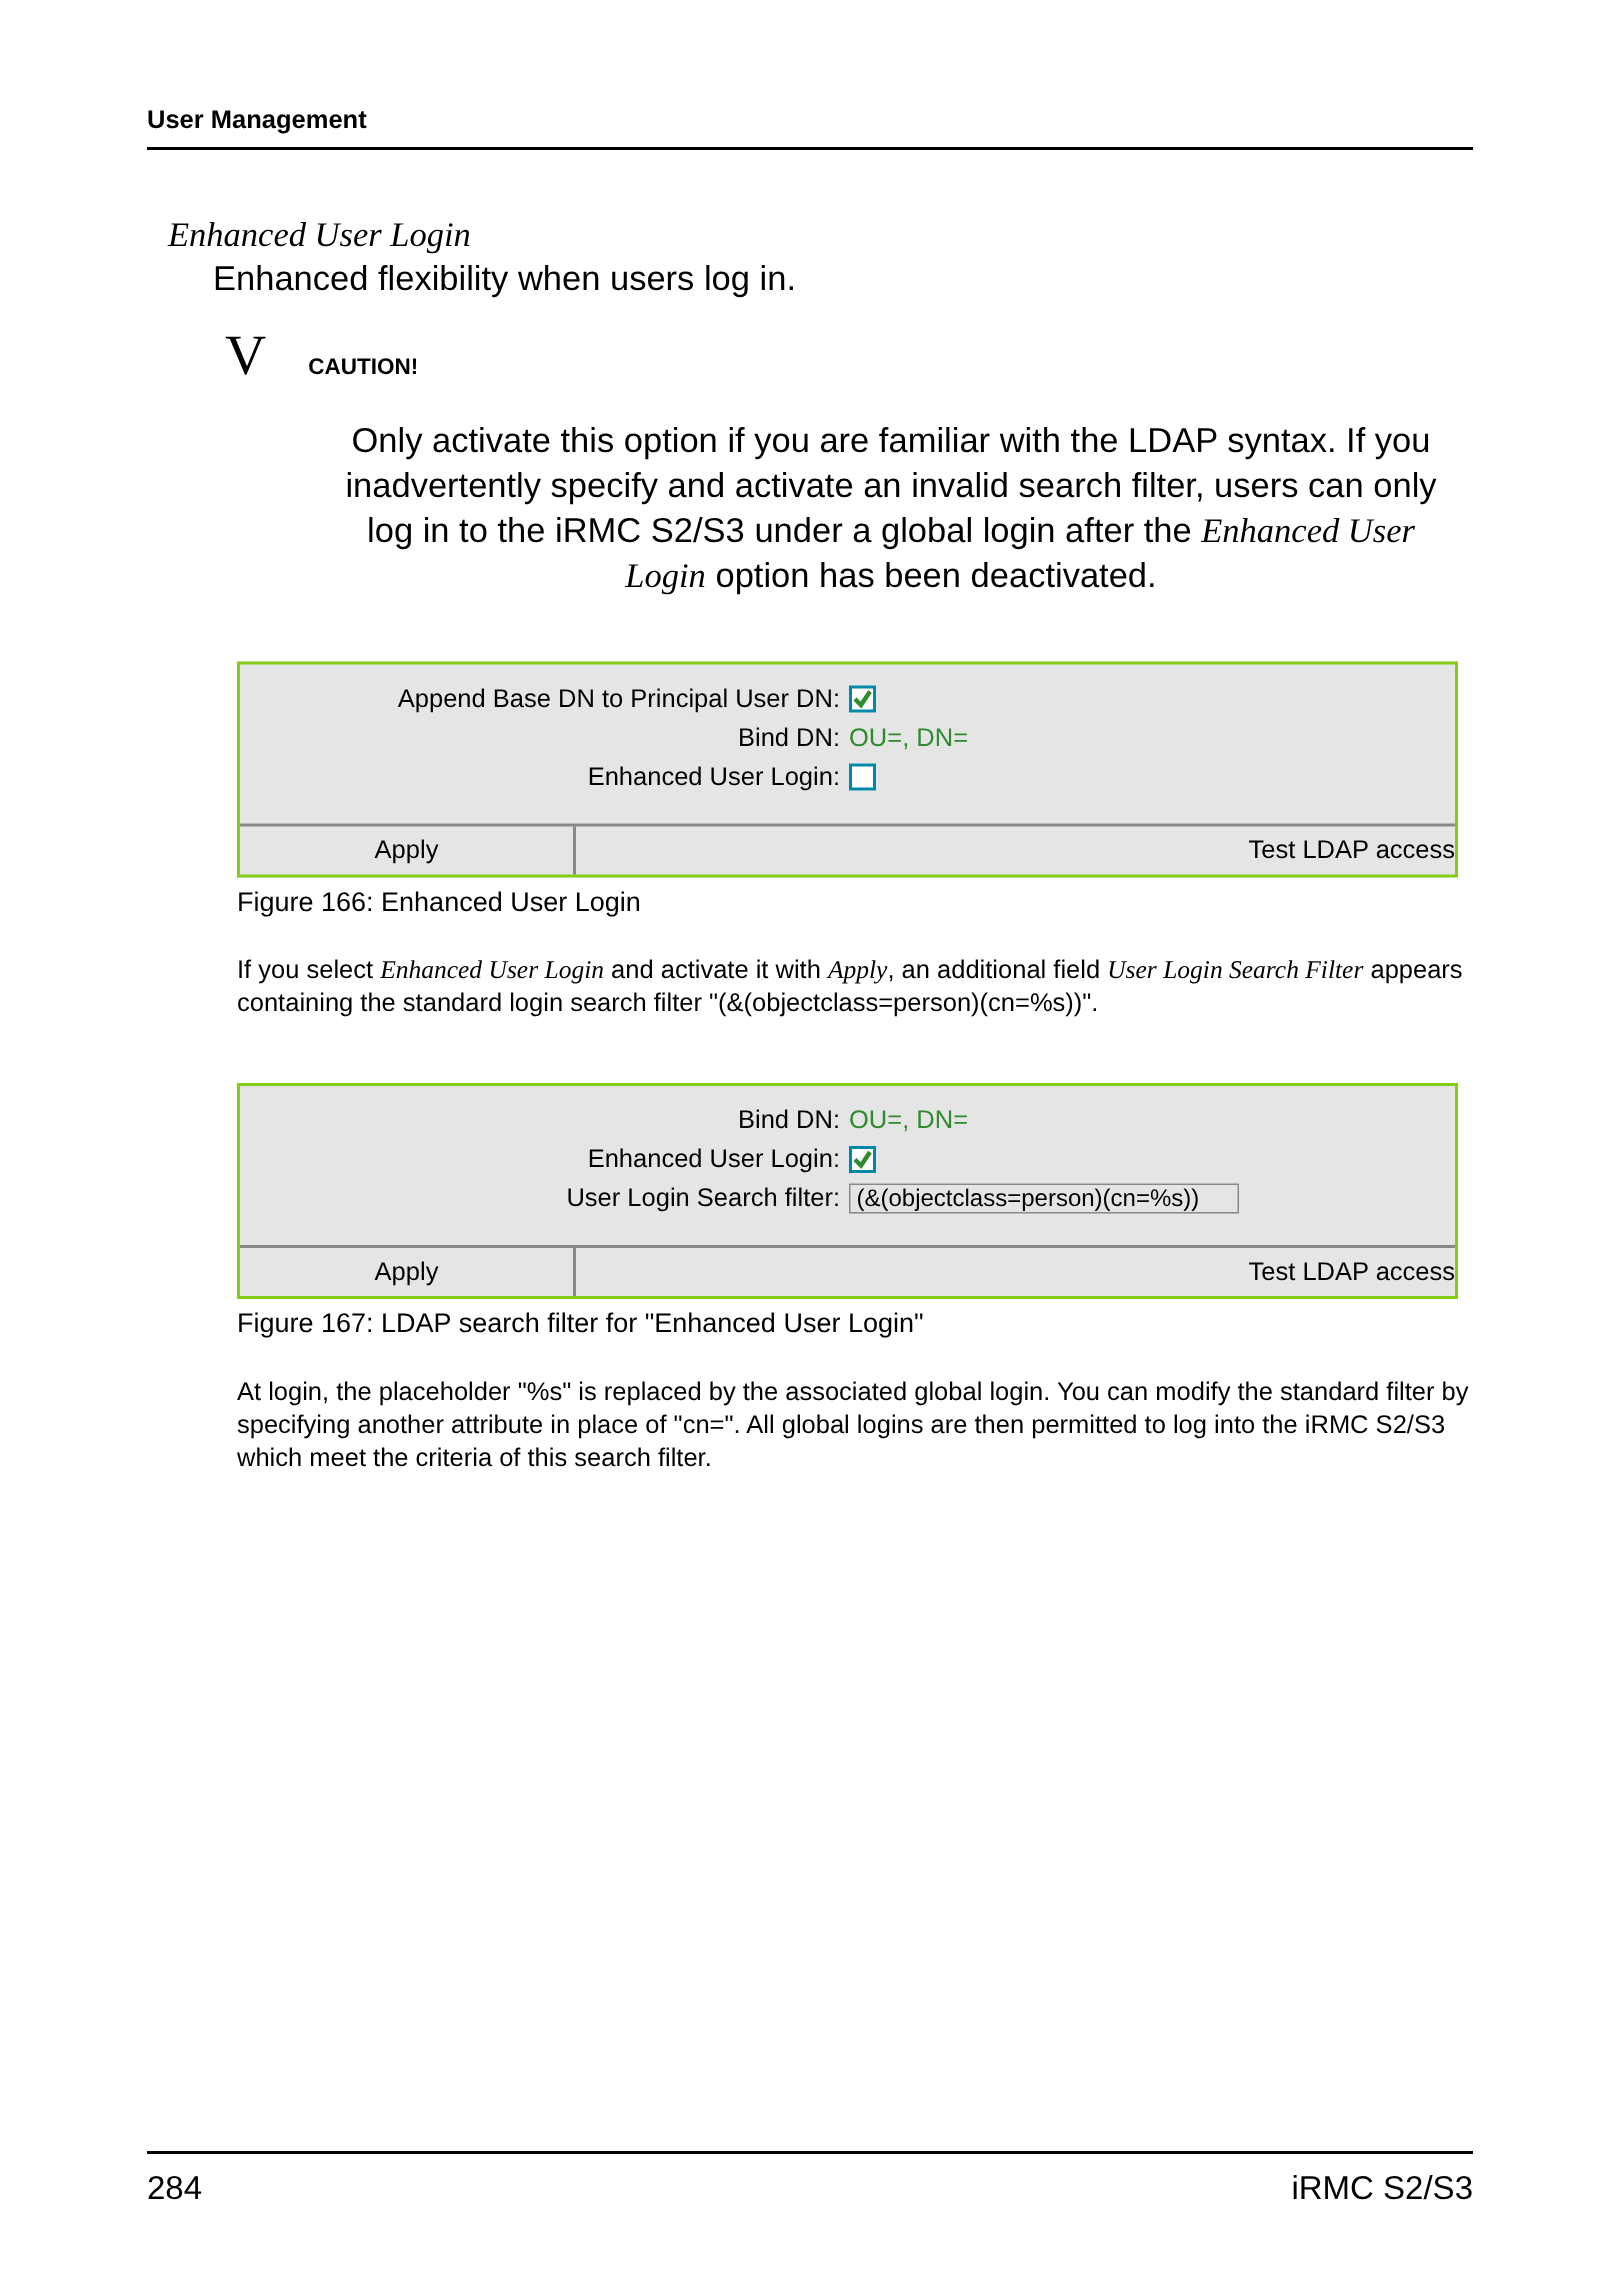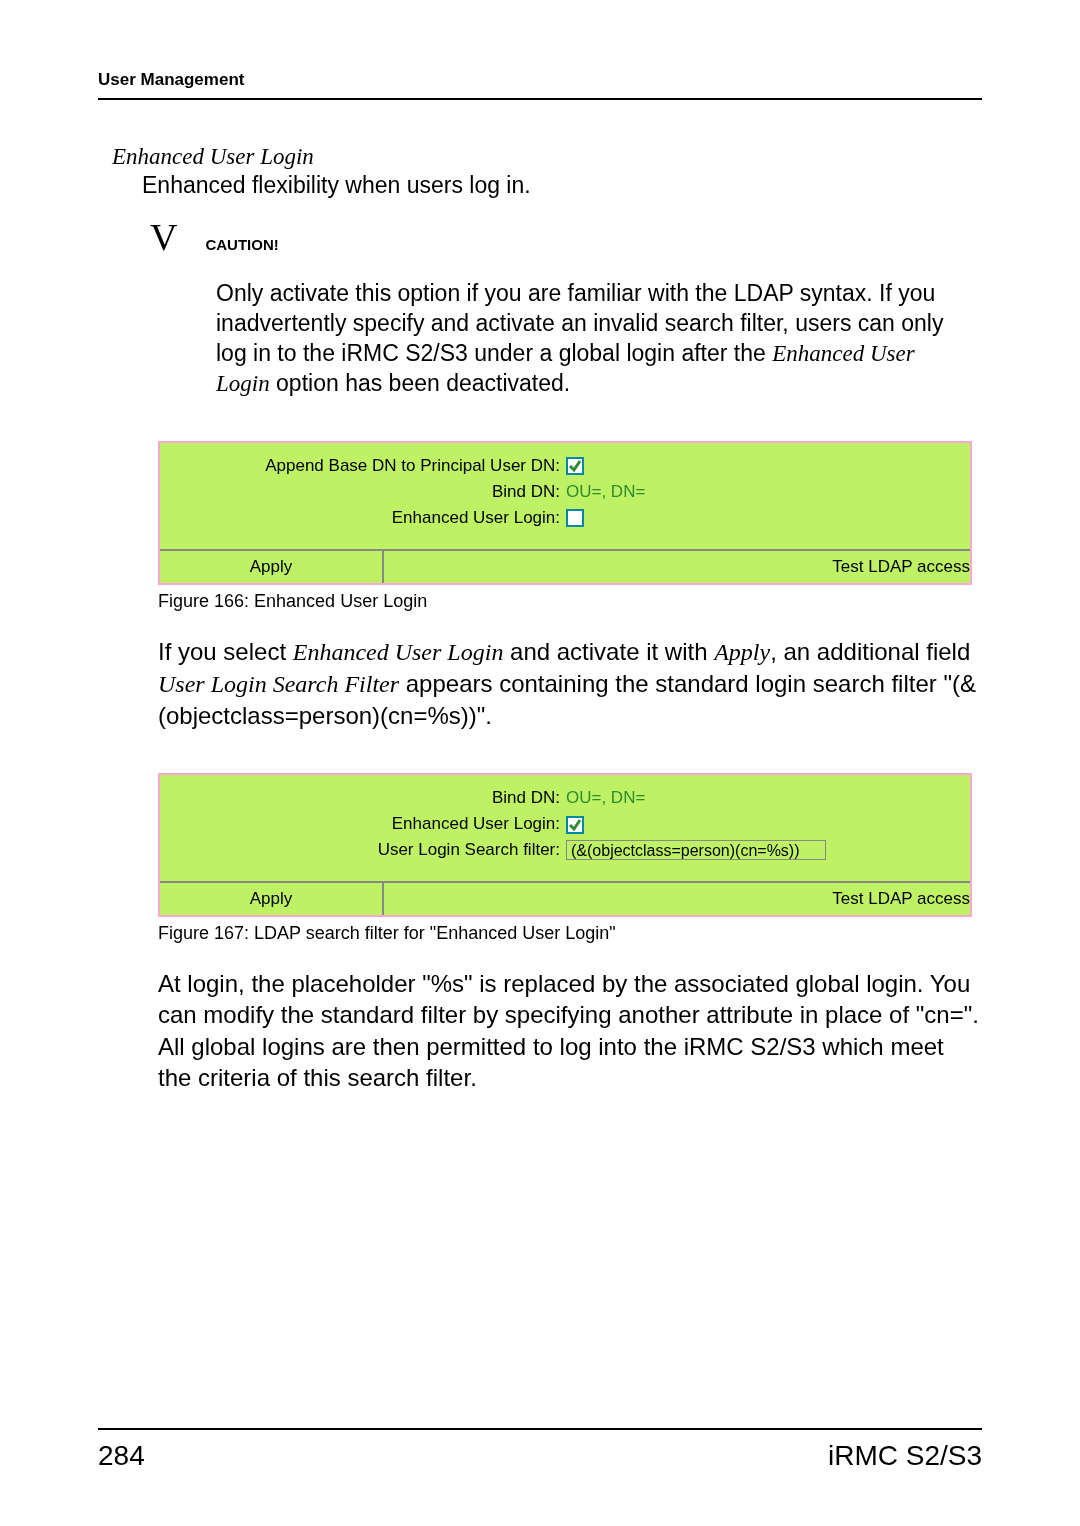--- a/index.html
+++ b/index.html
@@ -53,36 +53,37 @@
   .caution-label {
     font-weight: bold;
     font-size: 15px;
   }
   .caution-text {
     margin-left: 118px;
     font-size: 23px;
     line-height: 1.3;
     margin-bottom: 42px;
     margin-right: 10px;
+    text-align: center;
   }
   .caution-text .italic {
     font-style: italic;
     font-family: "Times New Roman", Times, serif;
   }
   .fig {
     margin-left: 60px;
     margin-right: 0;
     margin-bottom: 6px;
   }
   .ss-box {
-    border: 2px solid #f9a8d4;
+    border: 2px solid #84cc16;
     width: 810px;
     font-size: 17px;
     color: #000;
-    background: #bef264;
+    background: #e5e5e5;
   }
   .ss-top {
     padding: 10px 0 18px 0;
   }
   .ss-row {
     display: flex;
     align-items: center;
     height: 26px;
     padding-right: 20px;
   }
@@ -142,21 +143,21 @@
     padding-left: 51px;
   }
   .fig-caption {
     margin-left: 60px;
     font-size: 18px;
     margin-top: 6px;
     margin-bottom: 24px;
   }
   .para {
     margin-left: 60px;
-    font-size: 24px;
+    font-size: 17px;
     line-height: 1.3;
     margin-bottom: 42px;
     margin-right: 0;
   }
   .para .italic {
     font-style: italic;
     font-family: "Times New Roman", Times, serif;
   }
   .footer {
     position: absolute;
@@ -164,21 +165,21 @@
     left: 98px;
     right: 98px;
   }
   .footer-rule {
     border-top: 2px solid #000;
     margin-bottom: 10px;
   }
   .footer-row {
     display: flex;
     justify-content: space-between;
-    font-size: 28px;
+    font-size: 22px;
   }
 </style>
 </head>
 <body>
 
 <div class="page">
   <div class="section-title">User Management</div>
   <div class="rule"></div>
 
   <div class="sub-title">Enhanced User Login</div>

